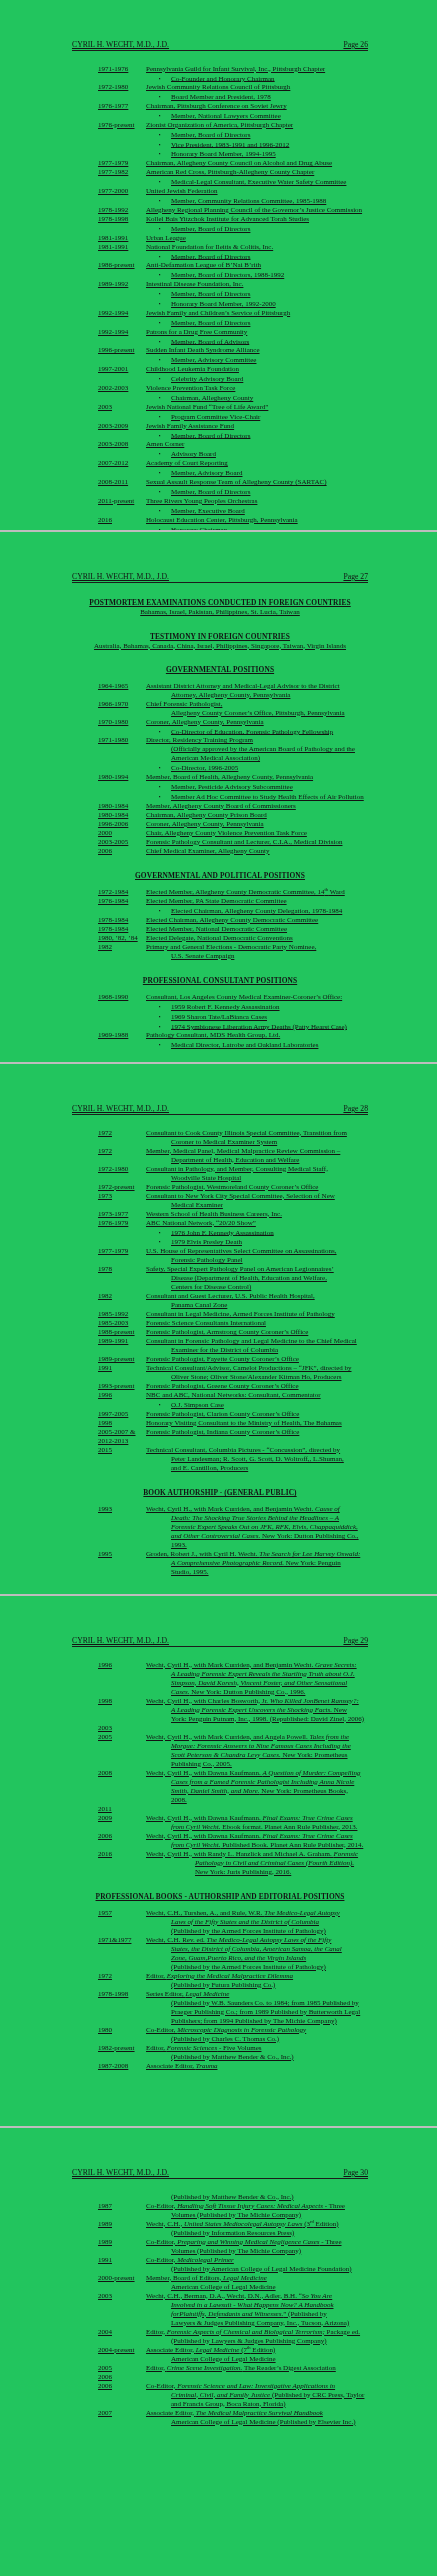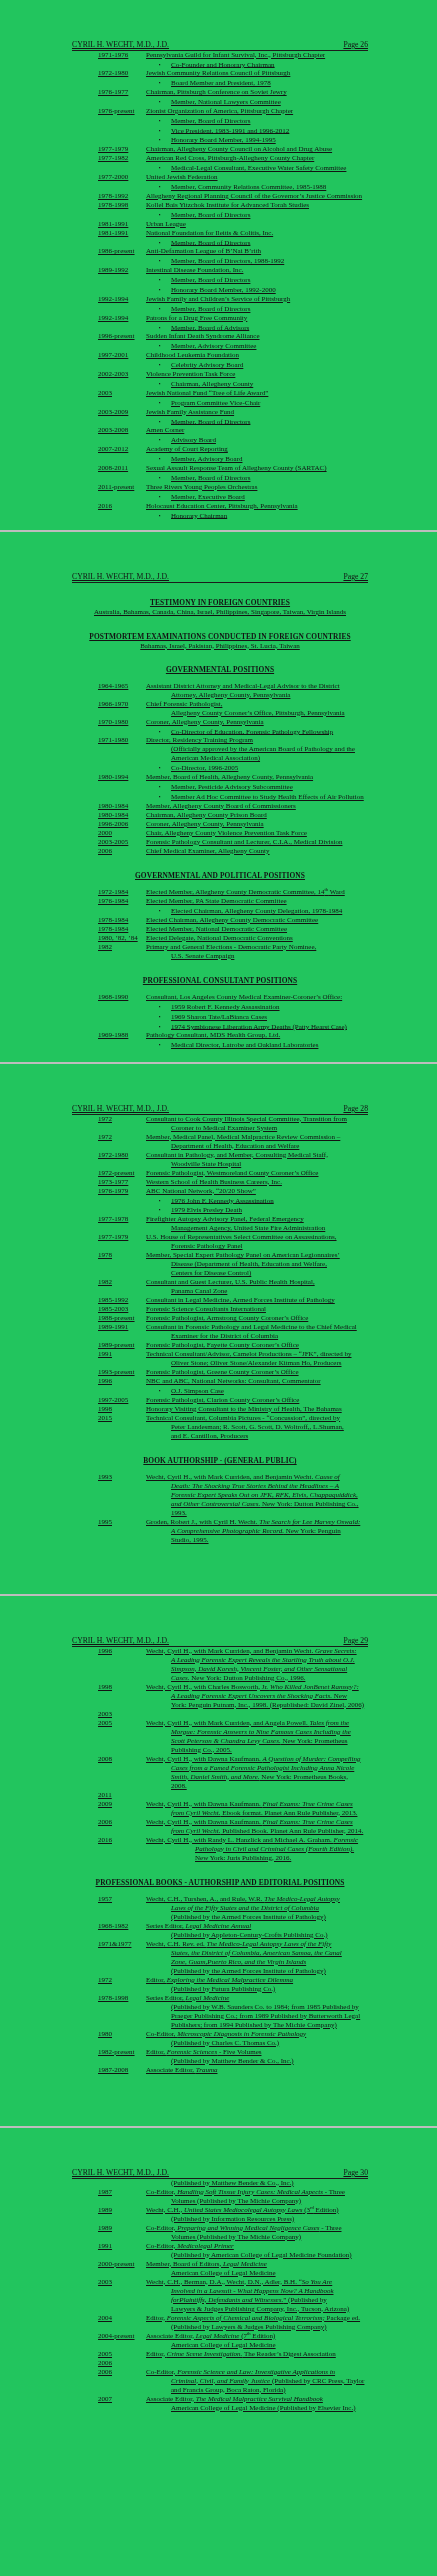--- a/index.html
+++ b/index.html
@@ -4,21 +4,21 @@
 <style>
   html,body{margin:0;padding:0;background:#ffffff;}
   .doc{width:438px;font-family:"Liberation Serif","DejaVu Serif",serif;color:#131313;}
   .page{width:438px;height:532px;background:#22c55e;overflow:hidden;box-sizing:border-box;border-bottom:2.6px solid #bdbdbd;position:relative;text-decoration:underline;}
   .page:last-child{border-bottom:2.1px solid #b5b5b5;}
   .page-inner{padding:40px 70px 0 72px;}
   .hdr{display:flex;justify-content:space-between;align-items:flex-end;border-bottom:0.9px solid #1c1c1c;padding-bottom:0.5px;font-size:7.7px;}
   .sec-head{text-align:center;font-weight:bold;font-size:7.4px;margin:15.5px 0 7.7px 0;letter-spacing:0.1px;}
   .sec-sub{text-align:center;font-size:7px;margin:-6.7px 0 7.7px 0;}
   .entries{font-size:7px;line-height:9px;}
-  .entries.first{margin-top:0;}
+  .entries.first{margin-top:14px;}
   .entry{display:flex;}
   .edate{width:48px;margin-left:26px;flex:none;white-space:pre-line;}
   .ebody{flex:1;}
   .l.c{padding-left:25px;}
   .l.c2{padding-left:49px;}
   .l.b{padding-left:13px;}
   .blt{display:inline-block;width:12px;font-size:4.4px;vertical-align:0.8px;}
   sup{font-size:4.6px;line-height:0;}
 </style>
 </head>
@@ -212,26 +212,26 @@
         </div>
       </div>
     </div>
     <div class="page">
       <div class="page-inner">
         <div class="hdr">
           <span>CYRIL H. WECHT, M.D., J.D.</span>
           <span>Page 27</span>
         </div>
         <div class="section">
+          <div class="sec-head">POSTMORTEM EXAMINATIONS CONDUCTED IN FOREIGN COUNTRIES</div>
+          <div class="sec-sub">Bahamas, Israel, Pakistan, Philippines, St. Lucia, Taiwan</div>
+        </div>
+        <div class="section">
           <div class="sec-head">TESTIMONY IN FOREIGN COUNTRIES</div>
           <div class="sec-sub">Australia, Bahamas, Canada, China, Israel, Philippines, Singapore, Taiwan, Virgin Islands</div>
-        </div>
-        <div class="section">
-          <div class="sec-head">POSTMORTEM EXAMINATIONS CONDUCTED IN FOREIGN COUNTRIES</div>
-          <div class="sec-sub">Bahamas, Israel, Pakistan, Philippines, St. Lucia, Taiwan</div>
         </div>
         <div class="section">
           <div class="sec-head">GOVERNMENTAL POSITIONS</div>
           <div class="entries">
             <div class="entry">
               <div class="edate">1964-1965</div>
               <div class="ebody">
                 <div class="l m"><span>Assistant District Attorney and Medical-Legal Advisor to the District</span></div>
                 <div class="l c"><span>Attorney, Allegheny County, Pennsylvania</span></div>
               </div>
@@ -400,51 +400,51 @@
                 <div class="l c"><span>Woodville State Hospital</span></div>
               </div>
             </div>
             <div class="entry">
               <div class="edate">1972-present</div>
               <div class="ebody">
                 <div class="l m"><span>Forensic Pathologist, Westmoreland County Coroner’s Office</span></div>
               </div>
             </div>
             <div class="entry">
+              <div class="edate">1973</div>
+              <div class="ebody">
+                <div class="l m"><span>Consultant to New York City Special Committee, Selection of New</span></div>
+                <div class="l c"><span>Medical Examiner</span></div>
+              </div>
+            </div>
+            <div class="entry">
               <div class="edate">1973-1977</div>
               <div class="ebody">
                 <div class="l m"><span>Western School of Health Business Careers, Inc.</span></div>
               </div>
             </div>
             <div class="entry">
               <div class="edate">1976-1979</div>
               <div class="ebody">
                 <div class="l m"><span>ABC National Network, “20/20 Show”</span></div>
                 <div class="l b"><span class="blt">▪</span><span>1976  John F. Kennedy Assassination</span></div>
                 <div class="l b"><span class="blt">▪</span><span>1979  Elvis Presley Death</span></div>
               </div>
             </div>
             <div class="entry">
-              <div class="edate">1977-1978</div>
-              <div class="ebody">
-                <div class="l m"><span>Firefighter Autopsy Advisory Panel, Federal Emergency</span></div>
-                <div class="l c"><span>Management Agency, United State Fire Administration</span></div>
-              </div>
-            </div>
-            <div class="entry">
               <div class="edate">1977-1979</div>
               <div class="ebody">
                 <div class="l m"><span>U.S. House of Representatives Select Committee on Assassinations,</span></div>
                 <div class="l c"><span>Forensic Pathology Panel</span></div>
               </div>
             </div>
             <div class="entry">
               <div class="edate">1978</div>
               <div class="ebody">
-                <div class="l m"><span>Member, Special Expert Pathology Panel on American Legionnaires’</span></div>
+                <div class="l m"><span>Safety, Special Expert Pathology Panel on American Legionnaires’</span></div>
                 <div class="l c"><span>Disease (Department of Health, Education and Welfare,</span></div>
                 <div class="l c"><span>Centers for Disease Control)</span></div>
               </div>
             </div>
             <div class="entry">
               <div class="edate">1982</div>
               <div class="ebody">
                 <div class="l m"><span>Consultant and Guest Lecturer, U.S. Public Health Hospital,</span></div>
                 <div class="l c"><span>Panama Canal Zone</span></div>
               </div>
@@ -503,20 +503,27 @@
             <div class="entry">
               <div class="edate">1997-2005</div>
               <div class="ebody">
                 <div class="l m"><span>Forensic Pathologist, Clarion County Coroner’s Office</span></div>
               </div>
             </div>
             <div class="entry">
               <div class="edate">1998</div>
               <div class="ebody">
                 <div class="l m"><span>Honorary Visiting Consultant to the Ministry of Health, The Bahamas</span></div>
+              </div>
+            </div>
+            <div class="entry">
+              <div class="edate">2005-2007 &amp;
+2012-2013</div>
+              <div class="ebody">
+                <div class="l m"><span>Forensic Pathologist, Indiana County Coroner’s Office</span></div>
               </div>
             </div>
             <div class="entry">
               <div class="edate">2015</div>
               <div class="ebody">
                 <div class="l m"><span>Technical Consultant, Columbia Pictures - “Concussion”, directed by</span></div>
                 <div class="l c"><span>Peter Landesman; R. Scott, G. Scott, D. Woltroff,, L.Shuman,</span></div>
                 <div class="l c"><span>and E. Cantillon, Producers</span></div>
               </div>
             </div>
@@ -625,27 +632,20 @@
           <div class="entries">
             <div class="entry">
               <div class="edate">1957</div>
               <div class="ebody">
                 <div class="l m"><span>Wecht, C.H., Turshen, A., and Rule, W.R.  </span><i>The Medico-Legal Autopsy</i></div>
                 <div class="l c"><i>Laws of the Fifty States and the District of Columbia</i></div>
                 <div class="l c"><span>(Published by the Armed Forces Institute of Pathology)</span></div>
               </div>
             </div>
             <div class="entry">
-              <div class="edate">1968-1982</div>
-              <div class="ebody">
-                <div class="l m"><span>Series Editor, </span><i>Legal Medicine Annual</i></div>
-                <div class="l c"><span>(Published by Appleton-Century-Crofts Publishing Co.)</span></div>
-              </div>
-            </div>
-            <div class="entry">
               <div class="edate">1971&amp;1977</div>
               <div class="ebody">
                 <div class="l m"><span>Wecht, C.H.  Rev. ed. </span><i>The Medico-Legal Autopsy Laws of the Fifty</i></div>
                 <div class="l c"><i>States, the District of Columbia, American Samoa, the Canal</i></div>
                 <div class="l c"><i>Zone, Guam,Puerto Rico, and the Virgin Islands</i></div>
                 <div class="l c"><span>(Published by the Armed Forces Institute of Pathology)</span></div>
               </div>
             </div>
             <div class="entry">
               <div class="edate">1972</div>

